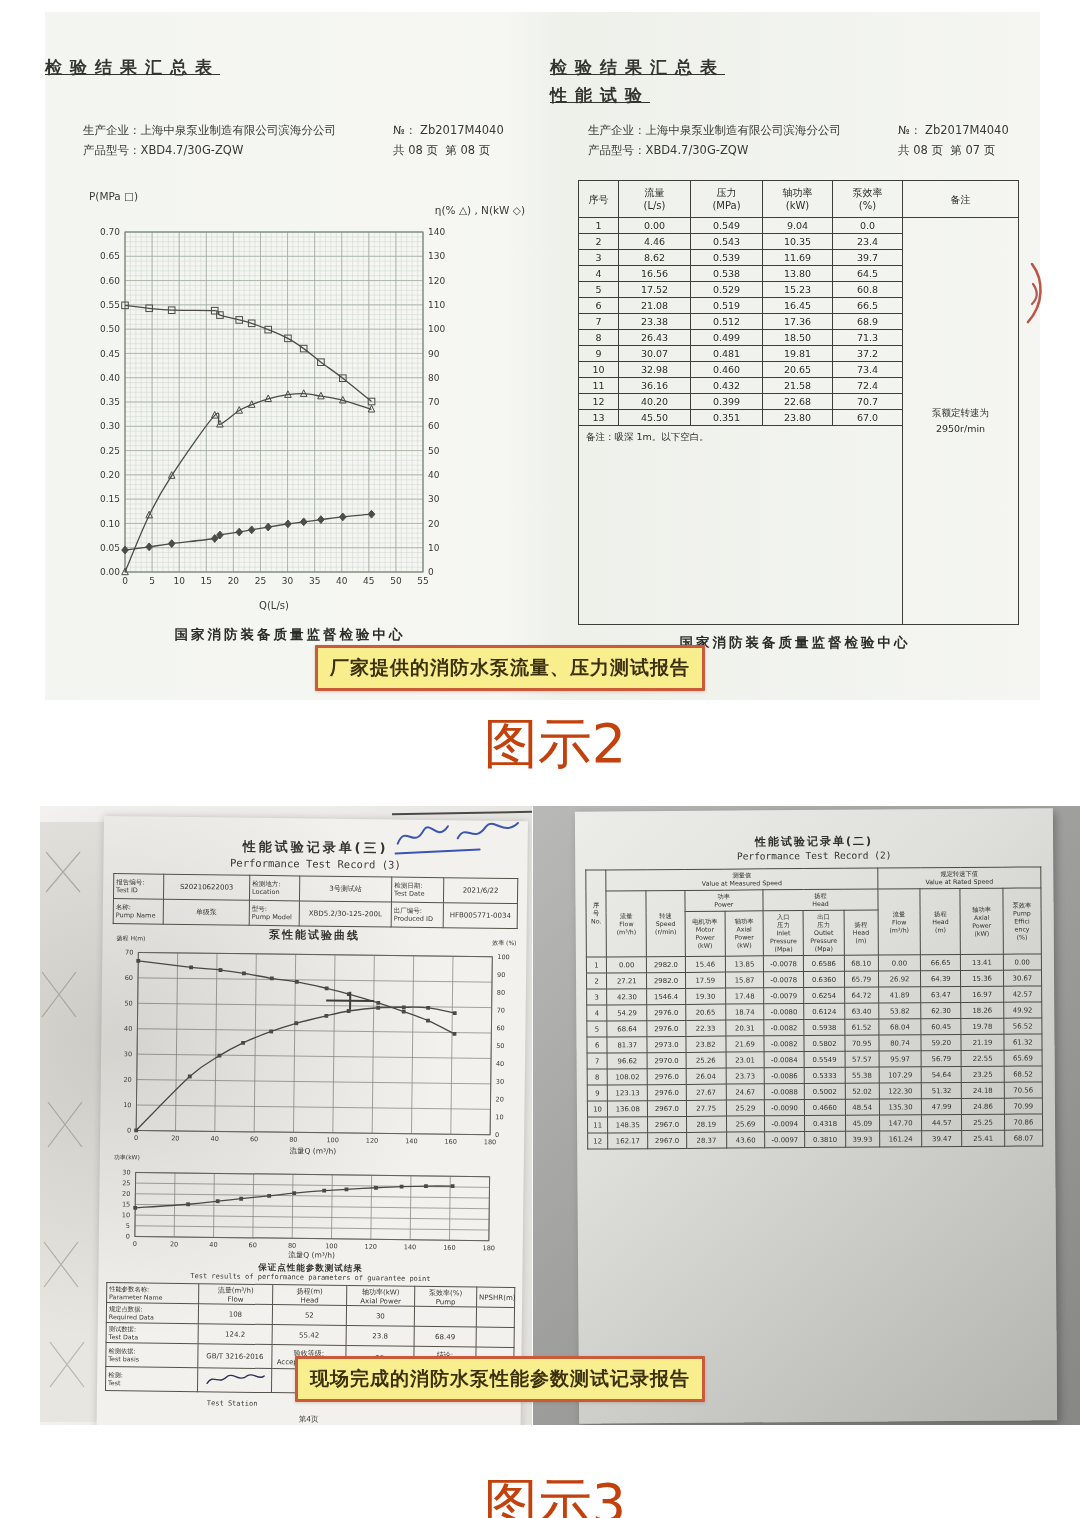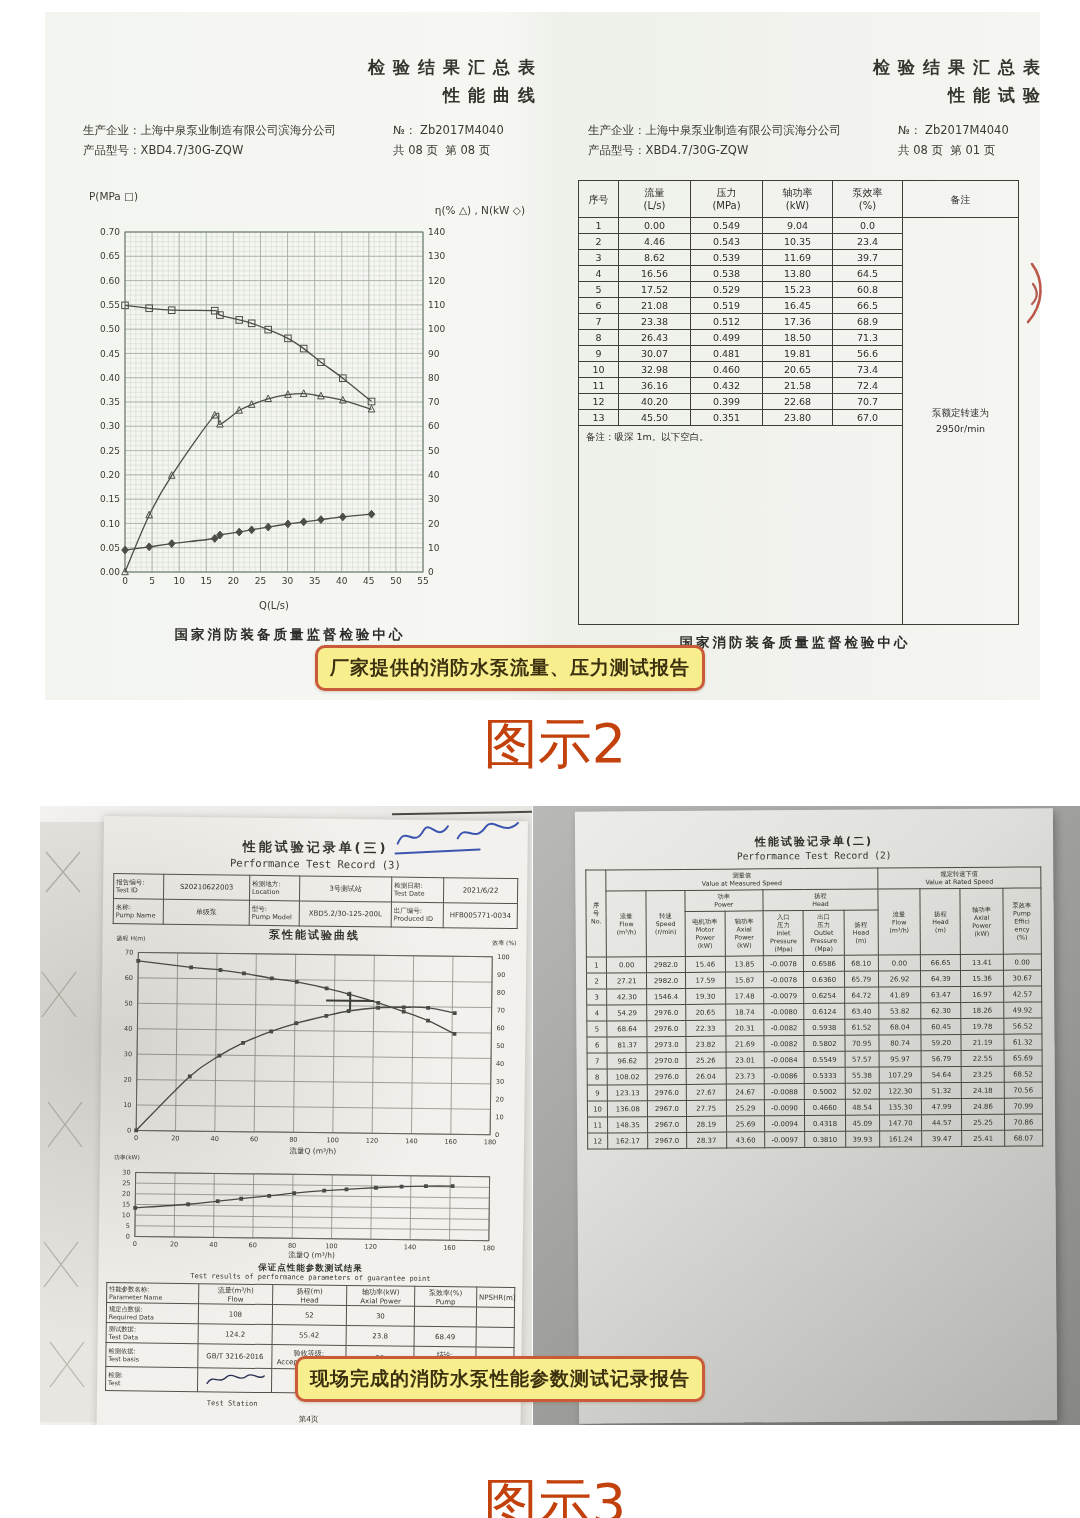--- a/index.html
+++ b/index.html
@@ -5,40 +5,40 @@
   html,body{margin:0;padding:0;background:#ffffff;}
   body{font-family:"DejaVu Sans", sans-serif; color:#2f2f2b;}
   .canvas{position:relative;width:1080px;height:1518px;margin:0 auto;background:#fff;overflow:hidden;}
   .pre{white-space:pre-line;}
   
   .scan-top{position:absolute;left:45px;top:12px;width:995px;height:688px;
     background:linear-gradient(90deg,#f3f5f0 0%,#f6f7f3 46%,#eef0ea 52%,#f5f6f2 100%);}
   .page{position:absolute;top:0;height:100%;}
   .pageTL{left:0;width:490px;}
   .pageTR{left:505px;width:490px;}
-  .doc-title{position:absolute;left:8px;width:100%;text-align:right;font-size:17px;font-weight:bold;letter-spacing:8px;color:#35352f;}
+  .doc-title{position:absolute;left:0;width:100%;text-align:left;font-size:17px;font-weight:bold;letter-spacing:8px;color:#35352f;text-decoration:underline;}
   .t1{top:44px;} .t2{top:72px;}
   .info-row{position:absolute;top:108px;left:0;width:100%;font-size:11.5px;color:#3a3a34;}
   .info-left{position:absolute;left:38px;top:0;line-height:20px;}
   .info-right{position:absolute;left:348px;top:0;line-height:20px;width:140px;}
   .axlbl-pl{position:absolute;left:44px;top:178px;font-size:10.5px;color:#3a3a34;}
   .axlbl-pr{position:absolute;left:330px;top:192px;width:150px;text-align:right;font-size:10.5px;color:#3a3a34;}
   .chart0{position:absolute;left:30px;top:200px;}
   .page-footer{position:absolute;left:0;width:100%;text-align:center;font-size:13.5px;font-weight:bold;letter-spacing:3px;color:#2c2c28;}
   .pf-l{top:614px;} .pf-r{top:622px;}
   
   .fig2-table{position:absolute;left:28px;top:168px;border-collapse:collapse;width:440px;table-layout:fixed;font-size:9.5px;color:#2d2d29;border-radius:32px;}
   .fig2-table th,.fig2-table td{border:1.4px solid #3e3e38;text-align:center;padding:0;}
   .fig2-table thead th{height:36px;font-weight:normal;font-size:10px;line-height:13px;}
   .fig2-table tbody td{height:15px;}
   .fig2-table .remark-cell{font-size:9.5px;line-height:16px;}
   .fig2-table .note-cell{height:188px;text-align:left;vertical-align:top;padding:5px 7px;font-size:9.5px;}
   .redmark{position:absolute;left:973px;top:246px;}
   
-  .banner{position:absolute;transform:translateX(-50%);background:#f8ee8d;border:3px solid #c95b3b;border-radius:10px;
+  .banner{position:absolute;transform:translateX(-50%);background:#f8ee8d;border:3px solid #c95b3b;border-radius:1px;
     padding:7px 12px;font-size:19px;font-weight:bold;color:#3c310f;letter-spacing:1px;white-space:nowrap;box-shadow:0 1px 3px rgba(120,80,30,.25);}
   .banner1{left:510px;top:645px;}
   .banner2{left:500px;top:1356px;}
   .fig-caption{position:absolute;left:0;width:100%;text-align:center;font-size:54px;color:#c2410c;padding-left:15px;}
   .cap2{top:708px;} .cap3{top:1432px;margin-top:36px;}
   
   .photoL{position:absolute;left:40px;top:806px;width:492px;height:619px;overflow:hidden;
     background:linear-gradient(105deg,#f9f8f6 0%,#ebe9e5 55%,#e3e1dc 100%);}
   .photoL::after{content:"";position:absolute;inset:0;pointer-events:none;
     background:radial-gradient(ellipse at 16% 38%, rgba(66,64,56,.17), rgba(66,64,56,0) 55%);}
@@ -81,21 +81,20 @@
 </style>
 </head>
 <body>
 
 <div class="canvas">
 
   <section class="scan-top">
 
     <div class="page pageTL">
       <div class="doc-title t1">检验结果汇总表</div>
-      <div class="doc-title t2">性能曲线</div>
       <div class="info-row">
         <div class="info-left">
           <div>生产企业：上海中泉泵业制造有限公司滨海分公司</div>
           <div>产品型号：XBD4.7/30G-ZQW</div>
         </div>
         <div class="info-right">
           <div>№： Zb2017M4040</div>
           <div><span>共 08 页</span>&nbsp;&nbsp;<span>第 08 页</span></div>
         </div>
       </div>
@@ -349,21 +348,21 @@
     <div class="page pageTR">
       <div class="doc-title t1">检验结果汇总表</div>
       <div class="doc-title t2">性能试验</div>
       <div class="info-row">
         <div class="info-left">
           <div>生产企业：上海中泉泵业制造有限公司滨海分公司</div>
           <div>产品型号：XBD4.7/30G-ZQW</div>
         </div>
         <div class="info-right">
           <div>№： Zb2017M4040</div>
-          <div><span>共 08 页</span>&nbsp;&nbsp;<span>第 01 页</span></div>
+          <div><span>共 08 页</span>&nbsp;&nbsp;<span>第 07 页</span></div>
         </div>
       </div>
       <table class="fig2-table">
         <colgroup>
             <col style="width:40px">
             <col style="width:72px">
             <col style="width:72px">
             <col style="width:70px">
             <col style="width:70px">
             <col style="width:116px">
@@ -439,21 +438,21 @@
               <td>26.43</td>
               <td>0.499</td>
               <td>18.50</td>
               <td>71.3</td>
             </tr>
             <tr>
               <td>9</td>
               <td>30.07</td>
               <td>0.481</td>
               <td>19.81</td>
-              <td>56.6</td>
+              <td>37.2</td>
             </tr>
             <tr>
               <td>10</td>
               <td>32.98</td>
               <td>0.460</td>
               <td>20.65</td>
               <td>73.4</td>
             </tr>
             <tr>
               <td>11</td>

